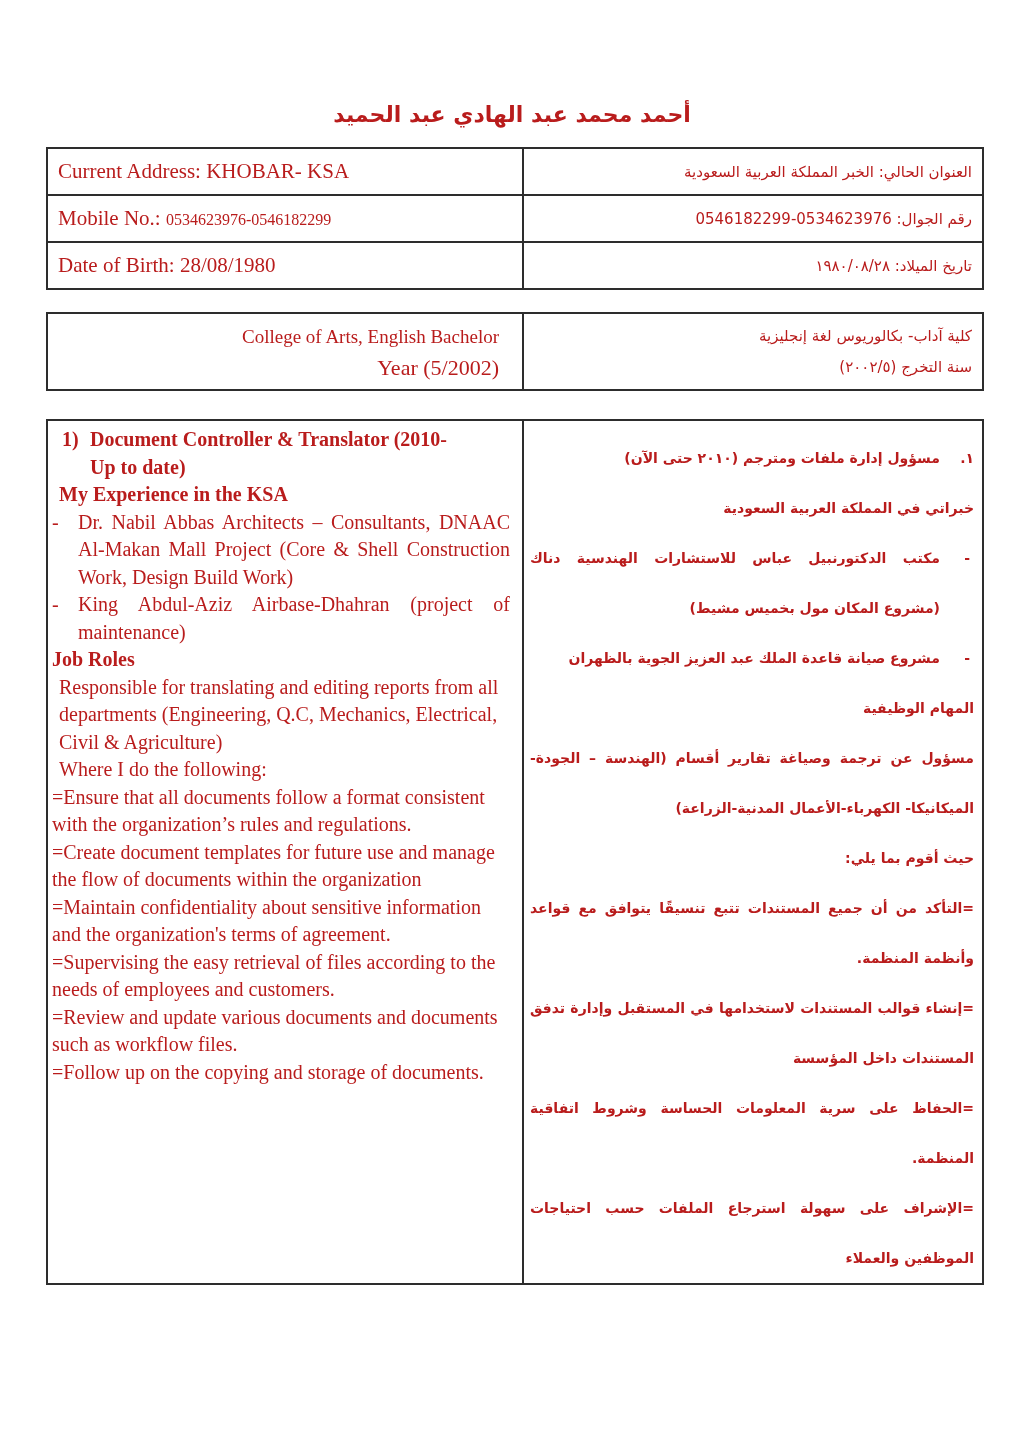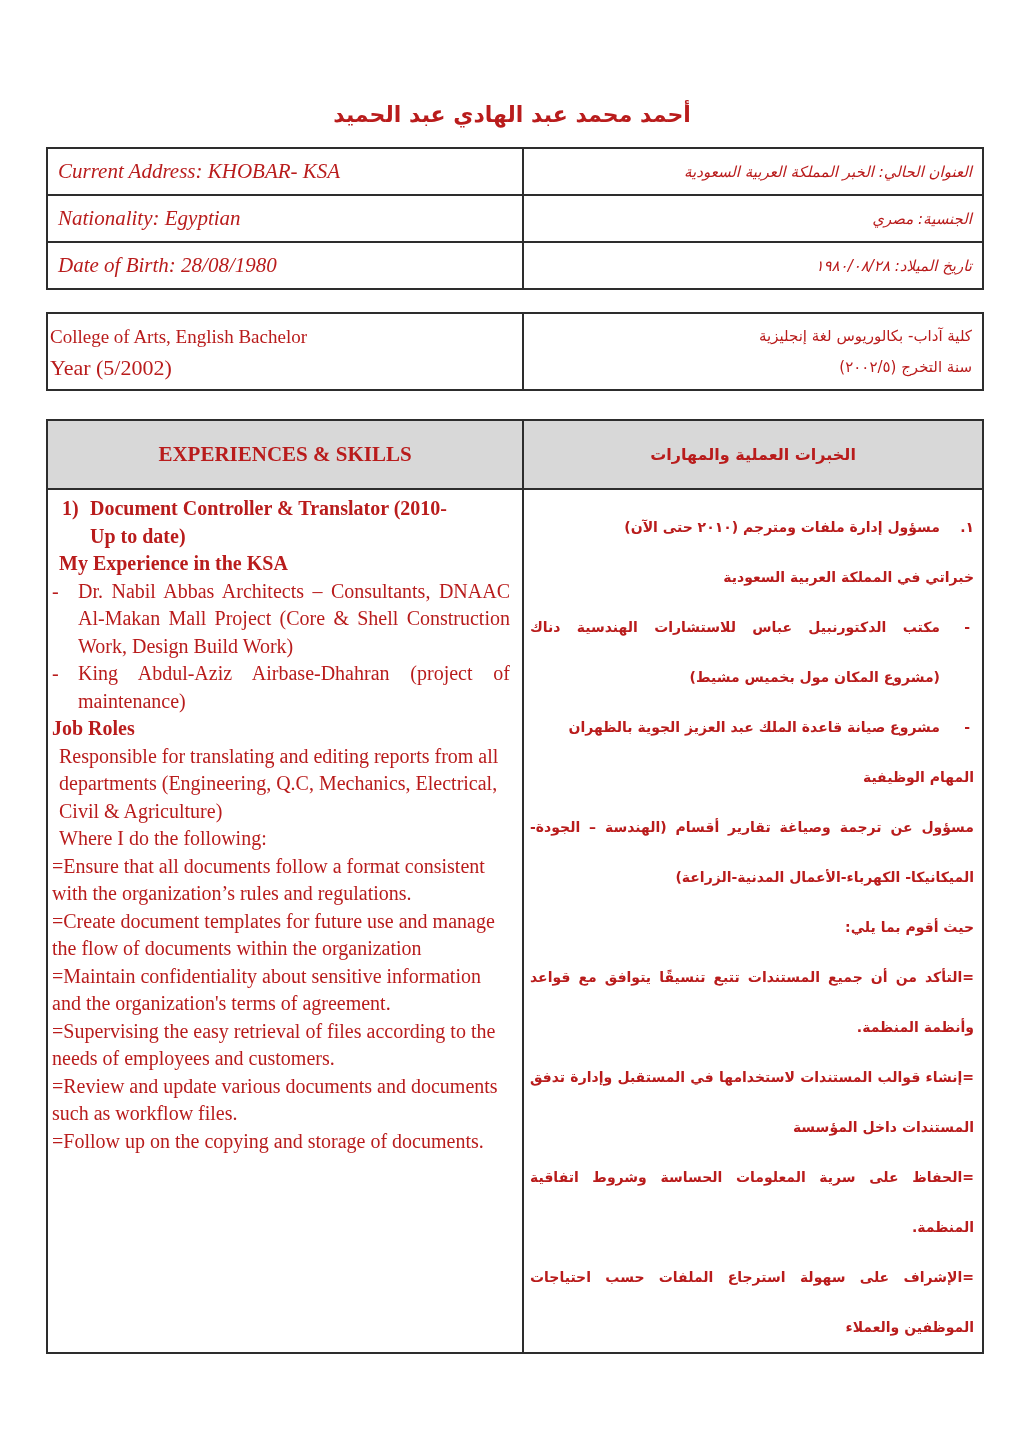--- a/index.html
+++ b/index.html
@@ -16,32 +16,32 @@
   .name-en { margin-top:20px; text-align:center; font-size:23px; }
   table.tbl {
     border-collapse:collapse; table-layout:fixed;
     width:936px; margin-left:46px;
   }
   table.tbl td { border:2px solid #2d2d2d; overflow:hidden; }
   col.c-en { width:476px; }
   col.c-ar { width:460px; }
 
   
-  .info { margin-top:20px;font-style:italic; }
+  .info { margin-top:20px; }
   .info td { height:45px; vertical-align:middle; }
   .info td.en-cell { font-size:21px; padding:0 6px 0 10px; }
   .info .val-small { font-size:16px; }
   .info td.ar-cell { font-size:15px; text-align:right; padding:0 10px 0 6px; }
 
   
   .qual { margin-top:22px; }
   .hdr-cell { background:#d8d8d8; font-weight:bold; text-align:center; vertical-align:middle; }
   .qual .hdr-cell { height:44px; font-size:20px; }
   .qual .hdr-cell.ar { font-size:16px; }
-  .qual td.body-en { font-size:19px; padding:4px 2px; height:67px; vertical-align:middle; line-height:31px; }
+  .qual td.body-en { font-size:19px; padding:4px 23px; height:67px; vertical-align:middle; line-height:31px;text-align:right; }
   .qual .year-line { font-size:22px; }
   .qual td.body-ar { font-size:15px; text-align:right; padding:0 10px; vertical-align:middle; line-height:31px; }
 
   
   .exp { margin-top:28px; }
   .exp .hdr-cell { height:65px; font-size:21px; }
   .exp .hdr-cell.ar { font-size:16px; }
   .exp td.body-en {
     vertical-align:top; height:768px;
     font-size:20px; line-height:27.5px;
@@ -77,22 +77,22 @@
     <colgroup>
         <col class="c-en">
         <col class="c-ar">
       </colgroup>
     <tbody>
         <tr>
       <td class="en-cell"><span>Current Address:</span> <span>KHOBAR- KSA</span></td>
       <td class="ar-cell ar" dir="rtl">العنوان الحالي: الخبر المملكة العربية السعودية</td>
     </tr>
     <tr>
-      <td class="en-cell"><span>Nationality:</span> <span>Egyptian</span></td>
-      <td class="ar-cell ar" dir="rtl">الجنسية: مصري</td>
+      <td class="en-cell"><span>Mobile No.:</span> <span class="val-small">0534623976-0546182299</span></td>
+      <td class="ar-cell ar" dir="rtl">رقم الجوال: 0534623976-0546182299</td>
     </tr>
     <tr>
       <td class="en-cell"><span>Date of Birth:</span> <span>28/08/1980</span></td>
       <td class="ar-cell ar" dir="rtl">تاريخ الميلاد: ١٩٨٠/٠٨/٢٨</td>
     </tr>
   </tbody>
     </table>
 
   <table class="tbl qual">
     <colgroup>
@@ -112,24 +112,20 @@
     </tr>
   </tbody>
     </table>
 
   <table class="tbl exp">
     <colgroup>
         <col class="c-en">
         <col class="c-ar">
       </colgroup>
     <tbody>
-        <tr>
-      <td class="hdr-cell">EXPERIENCES &amp; SKILLS</td>
-      <td class="hdr-cell ar" dir="rtl">الخبرات العملية والمهارات</td>
-    </tr>
     <tr>
       <td class="body-en">
         <div class="p item1"><span class="mk">1)</span><span>Document Controller &amp; Translator (2010- Up to date)</span></div>
         <div class="p h-ind">My Experience in the KSA</div>
         <div class="p bullet"><span class="mk">-</span><span>Dr. Nabil Abbas Architects – Consultants, DNAAC Al-Makan Mall Project (Core &amp; Shell Construction Work, Design Build Work)</span></div>
         <div class="p bullet"><span class="mk">-</span><span>King Abdul-Aziz Airbase-Dhahran (project of maintenance)</span></div>
         <div class="p h">Job Roles</div>
         <div class="p ind">Responsible for translating and editing reports from all departments (Engineering, Q.C, Mechanics, Electrical, Civil &amp; Agriculture)</div>
         <div class="p ind">Where I do the following:</div>
         <div class="p">=Ensure that all documents follow a format consistent with the organization’s rules and regulations.</div>

